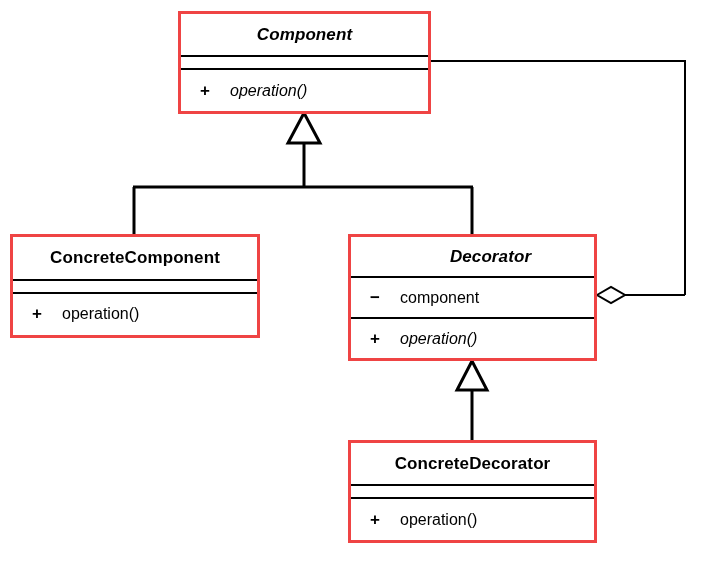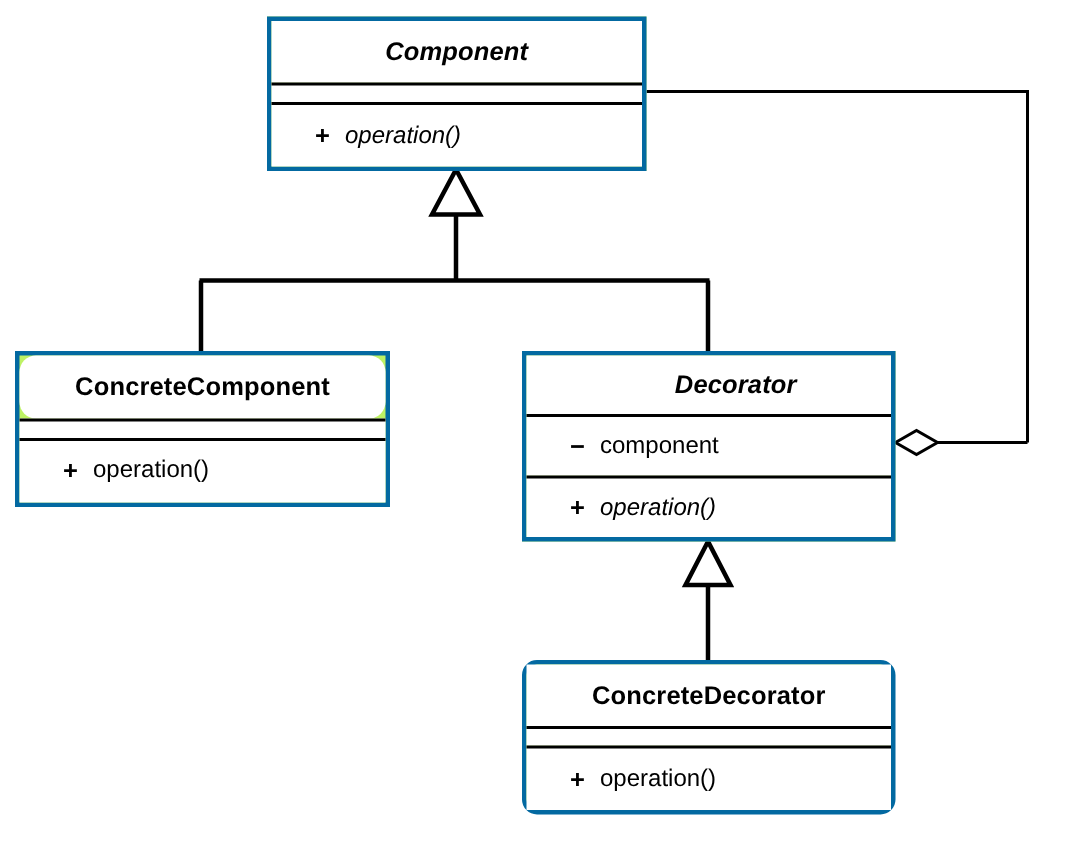--- a/index.html
+++ b/index.html
@@ -23,25 +23,24 @@
     position: absolute;
     left: 0;
     top: 0;
     width: 713px;
     height: 574px;
     pointer-events: none;
   }
   .uml-class {
     position: absolute;
     box-sizing: border-box;
-    background: #bef264;
-    border: 3px solid #0369a1;
+    background: #84cc16;
+    border: 3px solid #ef4444;
     display: flex;
     flex-direction: column;
-    text-align: center;
   }
   .compartment {
     box-sizing: border-box;
     background: #ffffff;
     display: flex;
     align-items: center;
   }
   .compartment + .compartment {
     border-top: 2px solid #000000;
   }
@@ -112,41 +111,41 @@
   <div class="uml-class" id="cls-component" style="left:178px; top:11px; width:253px; height:103px;">
     <div class="compartment name-compartment abstract" style="flex:1;">Component</div>
     <div class="compartment empty-compartment"></div>
     <div class="compartment member-compartment" style="flex:1;">
       <span class="member-vis">+</span>
       <span class="member-name italic">operation()</span>
     </div>
   </div>
 
   <div class="uml-class" id="cls-concrete-component" style="left:10px; top:234px; width:250px; height:104px;">
-    <div class="compartment name-compartment" style="flex:1;border-radius:11px;">ConcreteComponent</div>
+    <div class="compartment name-compartment" style="flex:1;">ConcreteComponent</div>
     <div class="compartment empty-compartment"></div>
     <div class="compartment member-compartment" style="flex:1;">
       <span class="member-vis">+</span>
       <span class="member-name">operation()</span>
     </div>
   </div>
 
   <div class="uml-class" id="cls-decorator" style="left:348px; top:234px; width:249px; height:127px;">
     <div class="compartment name-compartment abstract" style="flex:1;padding-left:36px;">Decorator</div>
     <div class="compartment member-compartment" style="flex:1;">
       <span class="member-vis">−</span>
       <span class="member-name">component</span>
     </div>
     <div class="compartment member-compartment" style="flex:1;">
       <span class="member-vis">+</span>
       <span class="member-name italic">operation()</span>
     </div>
   </div>
 
-  <div class="uml-class" id="cls-concrete-decorator" style="left:348px; top:440px; width:249px; height:103px;border-radius:10px;">
+  <div class="uml-class" id="cls-concrete-decorator" style="left:348px; top:440px; width:249px; height:103px;">
     <div class="compartment name-compartment" style="flex:1;">ConcreteDecorator</div>
     <div class="compartment empty-compartment"></div>
     <div class="compartment member-compartment" style="flex:1;">
       <span class="member-vis">+</span>
       <span class="member-name">operation()</span>
     </div>
   </div>
 
 </div>
 

